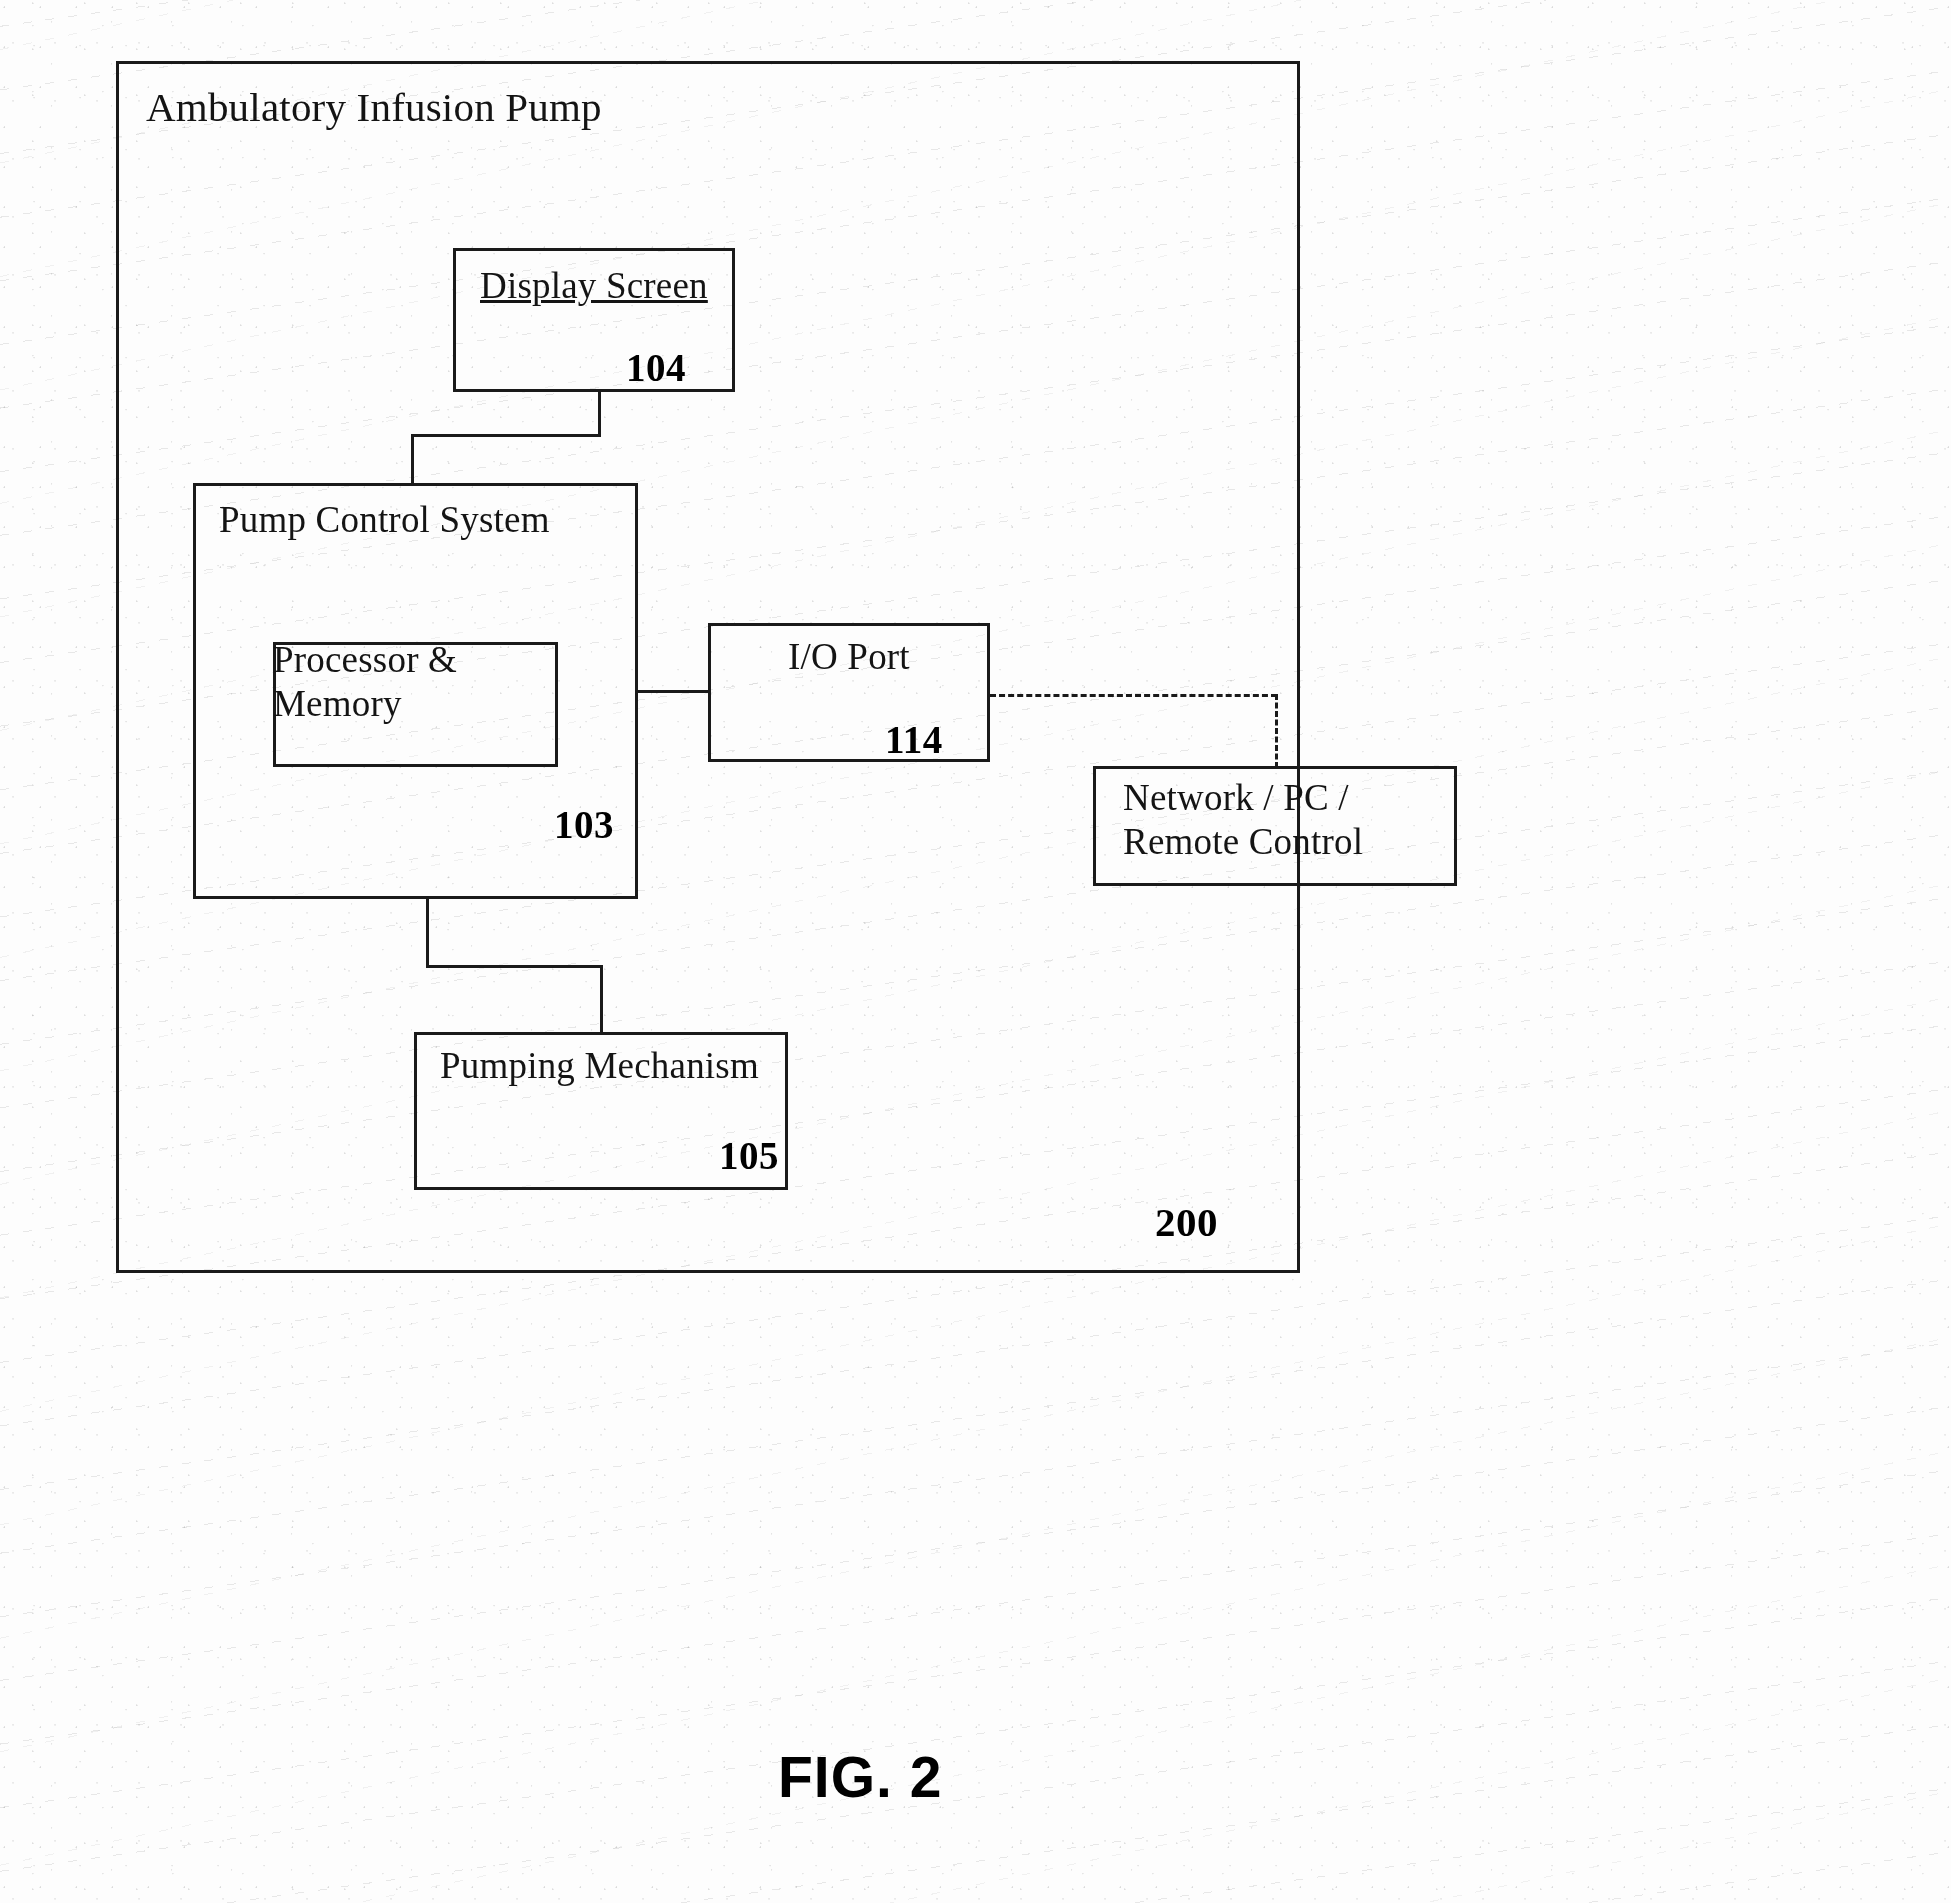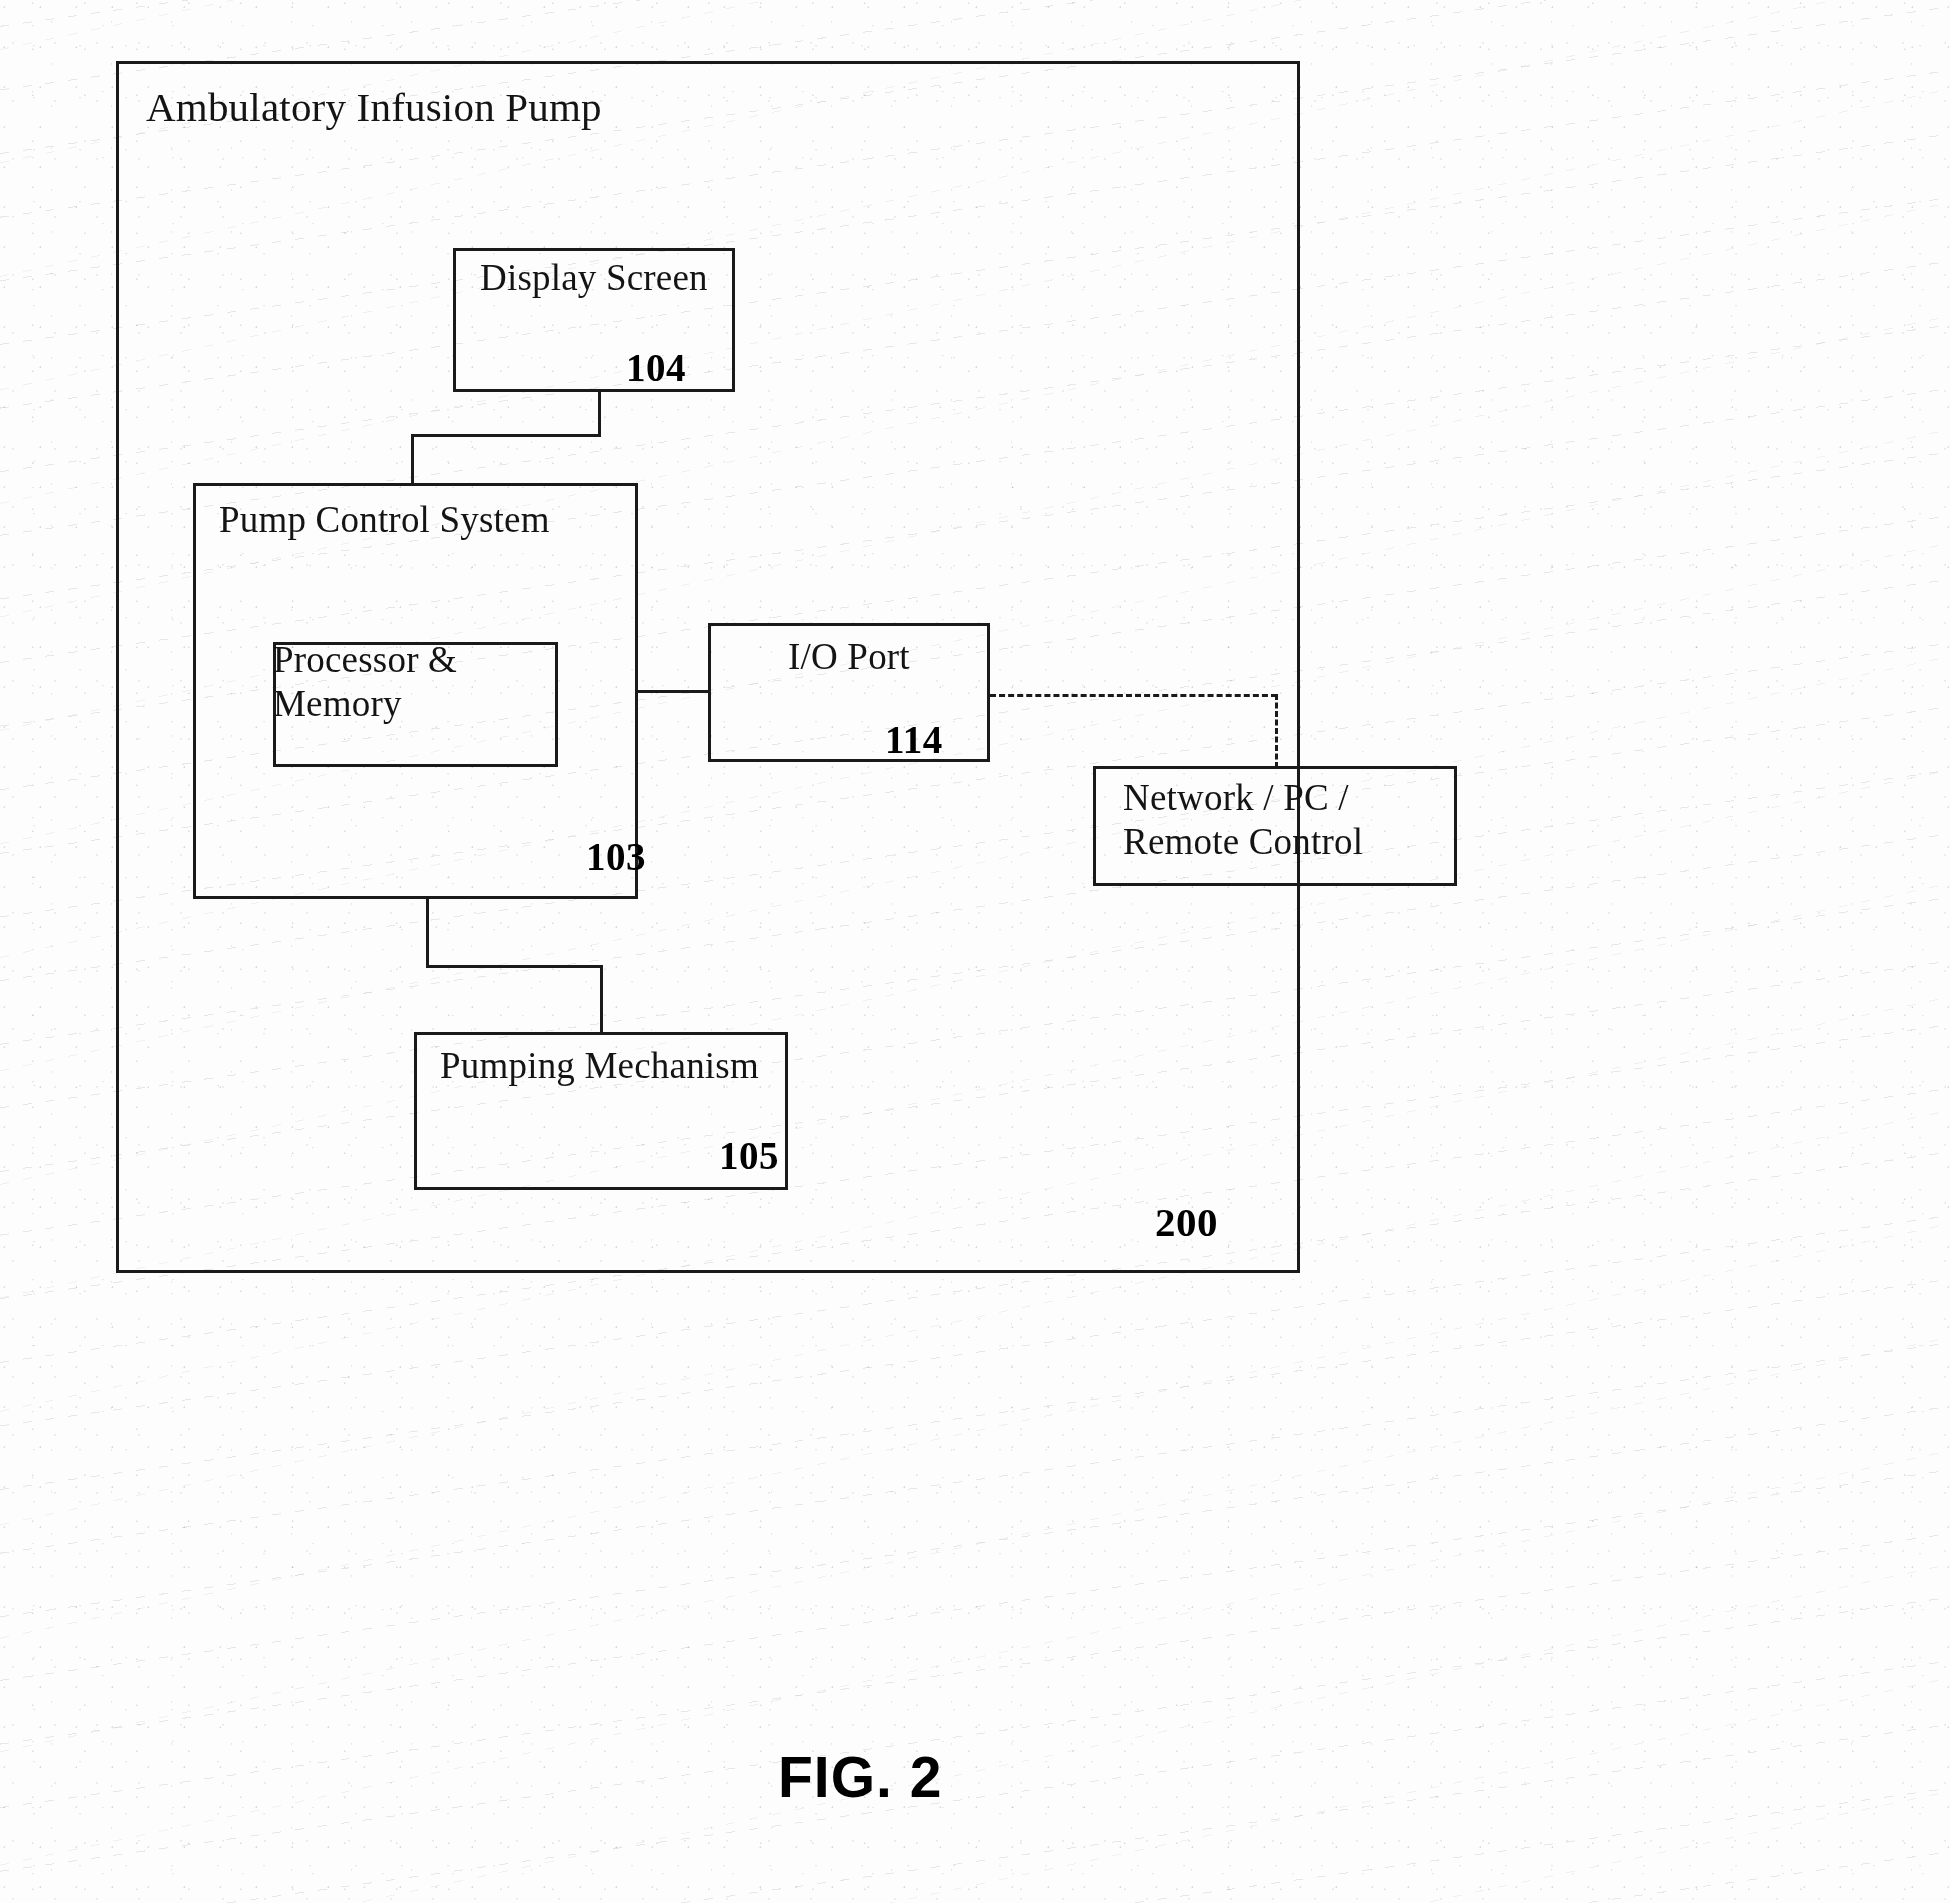--- a/index.html
+++ b/index.html
@@ -118,33 +118,33 @@
   <div id="paper-streaks"></div>
 
   <div class="box" id="outer-box" style="left:116px; top:61px; width:1184px; height:1212px;"></div>
 
   <div class="box-label" style="left:146px; top:83px; font-size:41px;">Ambulatory Infusion Pump</div>
 
   <div class="ref-num" style="left:1155px; top:1198px; font-size:41px;">200</div>
 
   <div class="box" id="display-screen-box" style="left:453px; top:248px; width:282px; height:144px;"></div>
 
-  <div class="box-label" style="left:480px; top:256px;">Display Screen</div>
+  <div class="box-label" style="left:480px; top:264px;text-decoration:underline;">Display Screen</div>
 
   <div class="ref-num" style="left:626px; top:345px;">104</div>
 
   <div class="line line-v" style="left:598px; top:392px; height:44px;"></div>
   <div class="line line-h" style="left:411px; top:434px; width:190px;"></div>
   <div class="line line-v" style="left:411px; top:434px; height:50px;"></div>
 
   <div class="box" id="pump-control-box" style="left:193px; top:483px; width:445px; height:416px;"></div>
 
   <div class="box-label" style="left:219px; top:498px;">Pump Control System</div>
 
-  <div class="ref-num" style="left:554px; top:834px;margin-left:32px;">103</div>
+  <div class="ref-num" style="left:554px; top:802px;">103</div>
 
   <div class="box" id="processor-memory-box" style="left:273px; top:642px; width:285px; height:125px;"></div>
 
   <div class="box-label" style="left:273px; top:638px; width:285px; text-align:left;font-family:Liberation Serif, serif;">Processor &amp;
 Memory</div>
 
   <div class="line line-h" style="left:636px; top:690px; width:74px;"></div>
 
   <div class="box" id="io-port-box" style="left:708px; top:623px; width:282px; height:139px;"></div>
 

